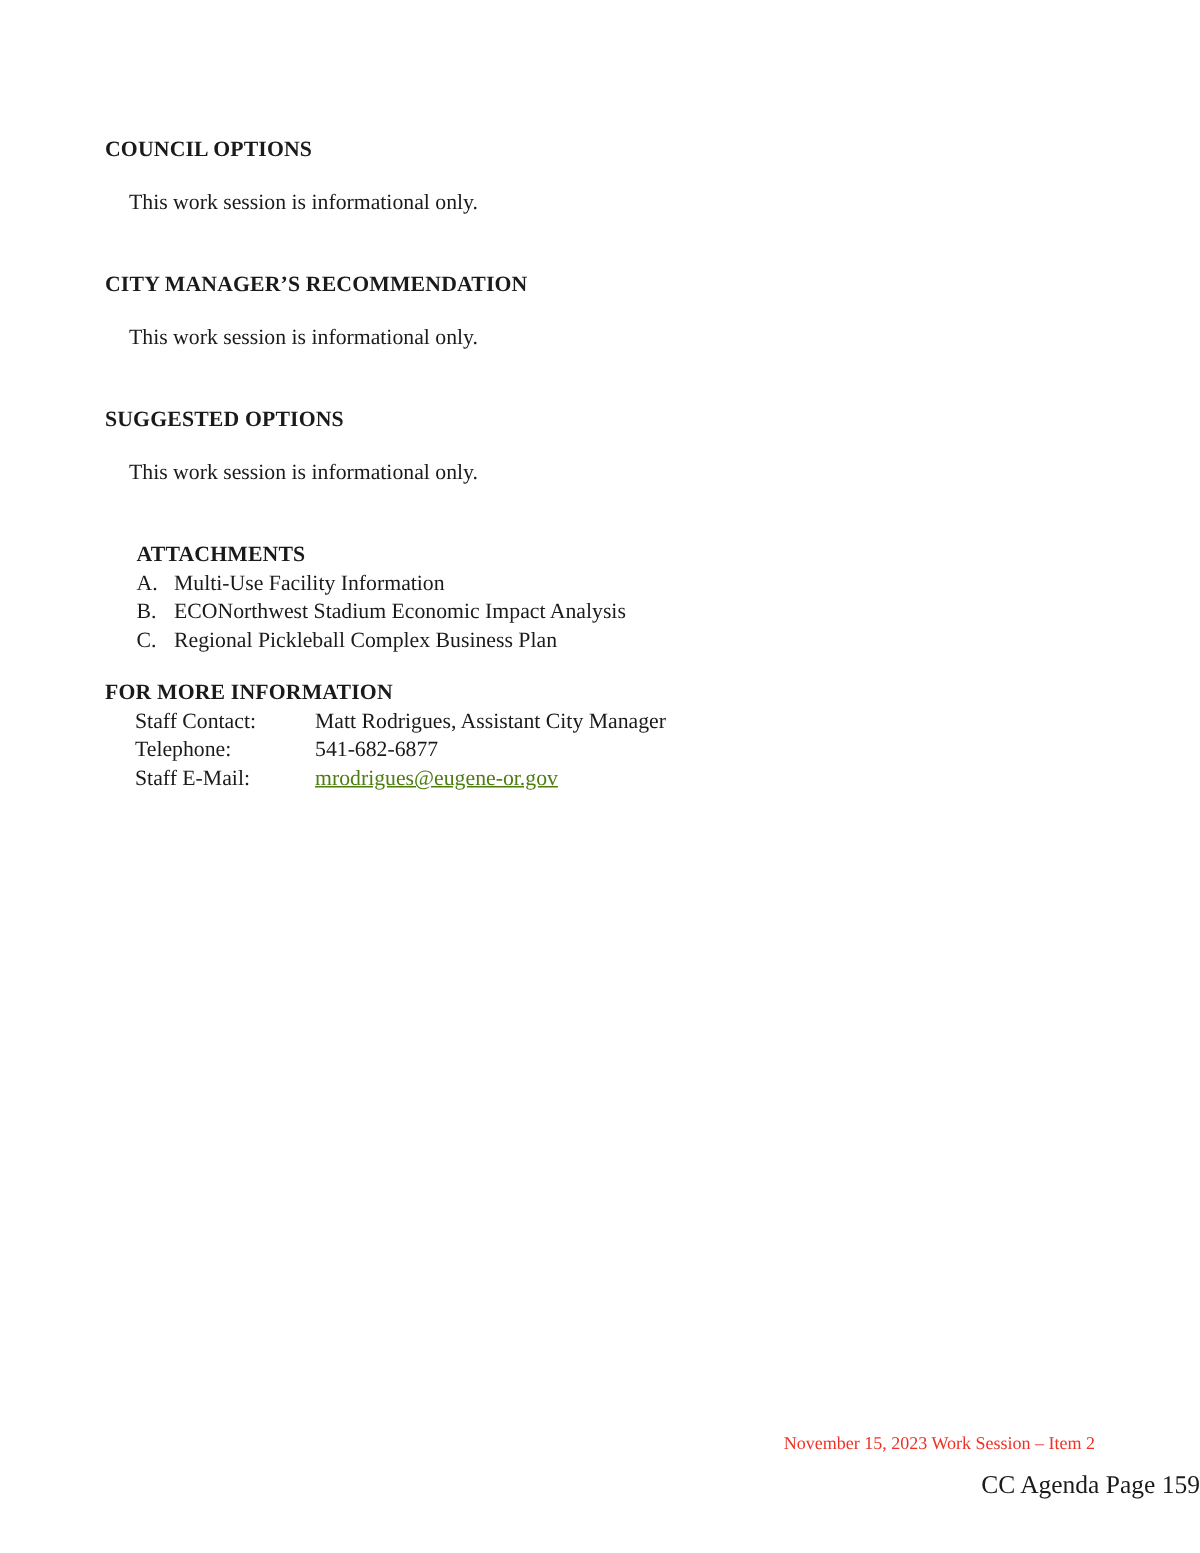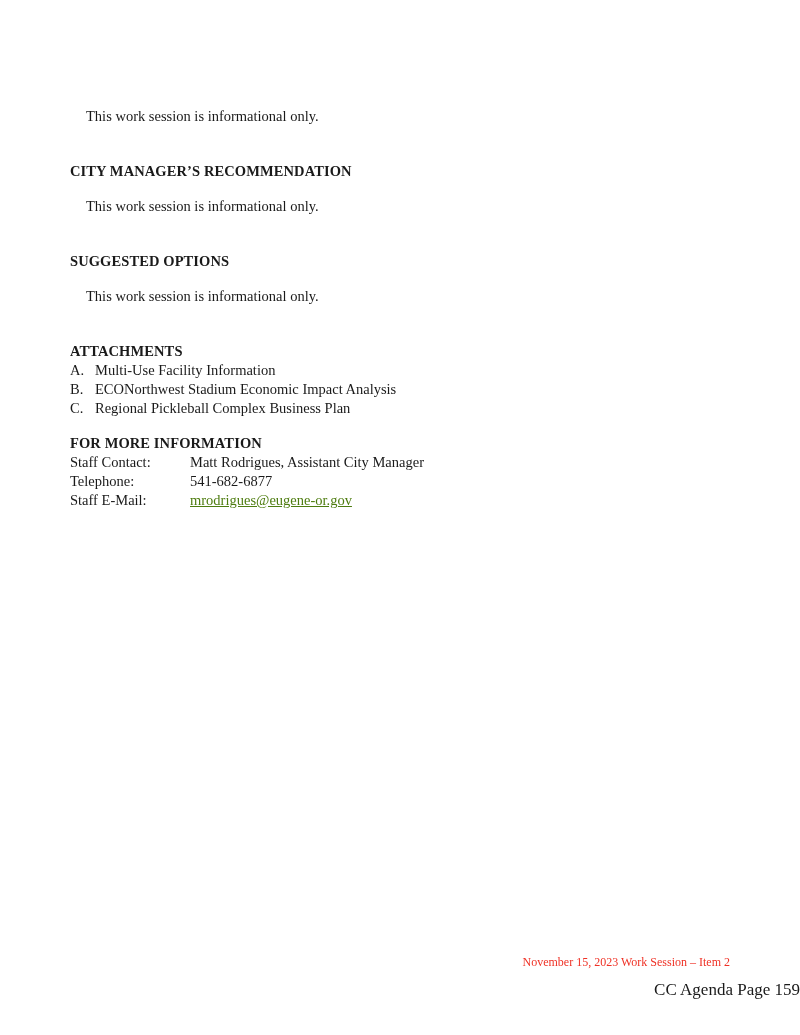--- a/index.html
+++ b/index.html
@@ -29,30 +29,32 @@
   }
   .section-heading {
     font-weight: bold;
     letter-spacing: 0.1px;
   }
   .section-body {
     margin: 16px;
   }
   .attachments {
     margin-bottom: 16px;
+    margin-left: 21px;
   }
   .attachment-row {
     display: flex;
   }
   .attachment-letter {
     width: 25px;
     flex: 0 0 25px;
   }
   .contact-row {
     display: flex;
+    margin-left: 20px;
   }
   .contact-label {
     width: 120px;
     flex: 0 0 120px;
   }
   .email-link {
     color: #4d7c0f;
     text-decoration: underline;
     cursor: pointer;
   }
@@ -75,20 +77,21 @@
     color: #1a1a1a;
   }
 </style>
 </head>
 <body>
 
 <div class="page">
   <main class="content">
 
     <section class="section">
+      <div class="section-heading">COUNCIL OPTIONS</div>
       <p class="section-body">This work session is informational only.</p>
     </section>
 
     <section class="section">
       <div class="section-heading">CITY MANAGER’S RECOMMENDATION</div>
       <p class="section-body">This work session is informational only.</p>
     </section>
 
     <section class="section">
       <div class="section-heading">SUGGESTED OPTIONS</div>

